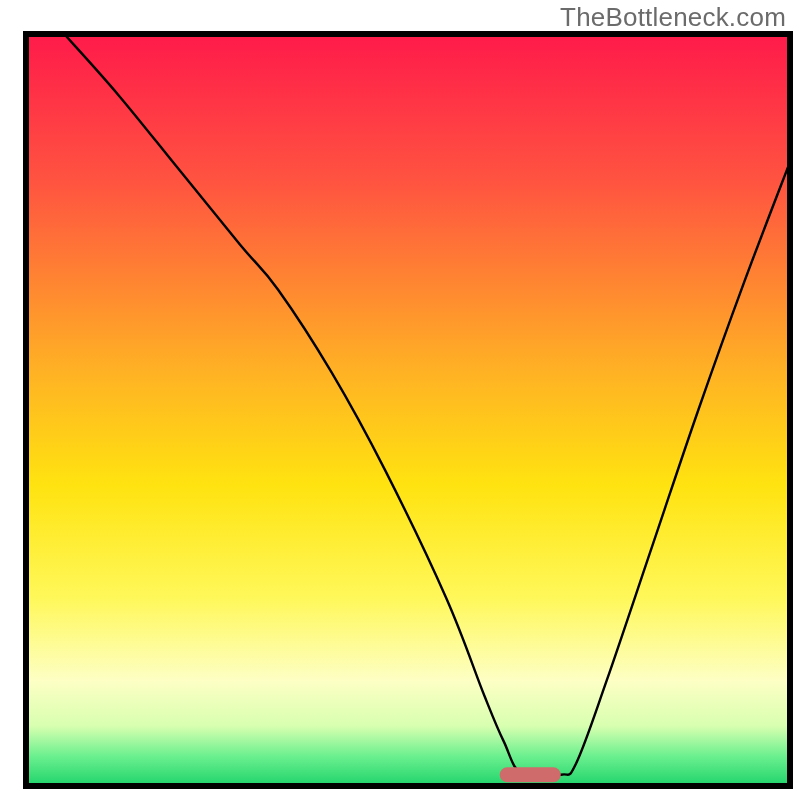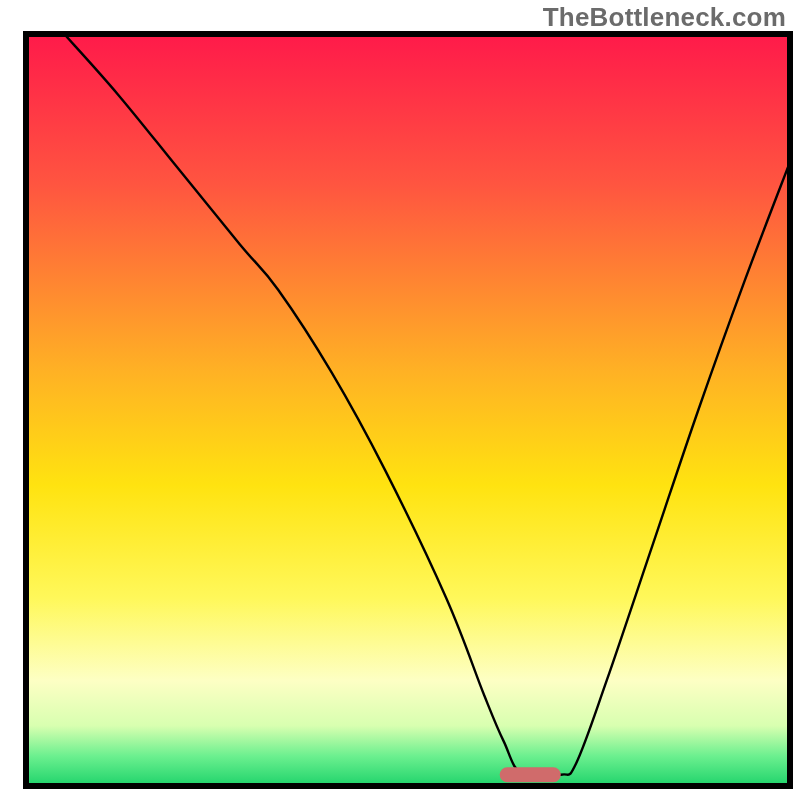--- a/index.html
+++ b/index.html
@@ -14,21 +14,21 @@
     position: relative;
     width: 800px;
     height: 800px;
   }
   .watermark {
     position: absolute;
     top: 2px;
     right: 14px;
     font-family: Arial, Helvetica, sans-serif;
     font-size: 26px;
-    font-weight: 700;
+    font-weight: 400;
     color: #6b6b6b;
     letter-spacing: 0.2px;
     z-index: 5;
   }
   svg {
     position: absolute;
     top: 0;
     left: 0;
   }
 </style>

